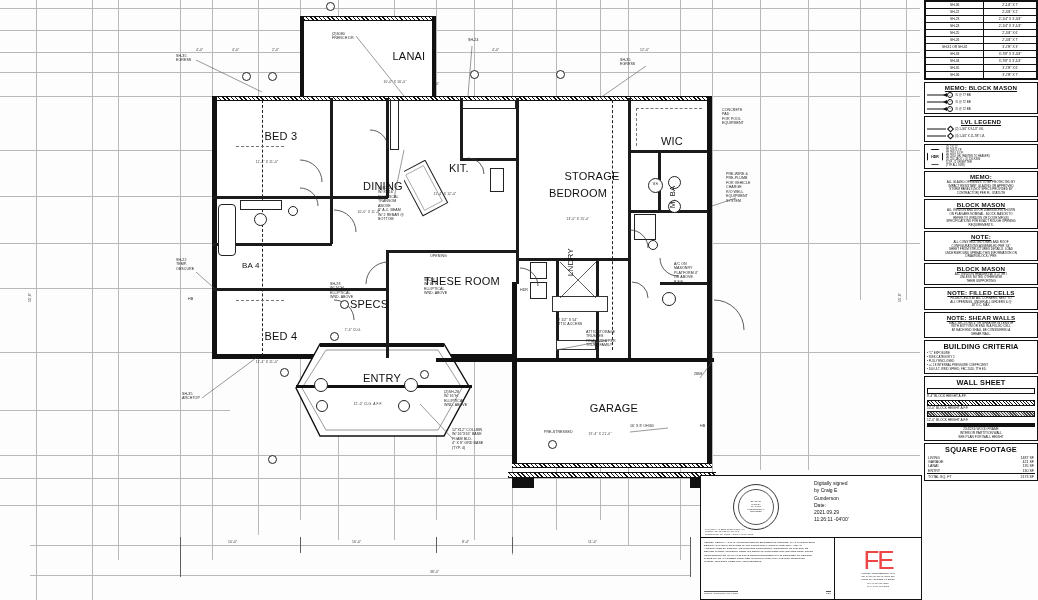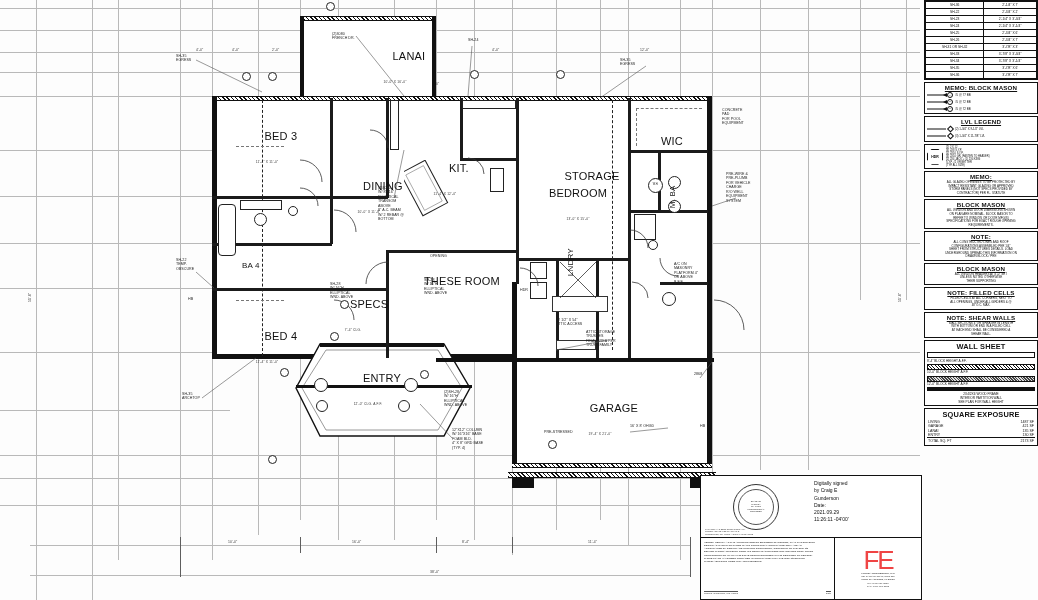--- a/index.html
+++ b/index.html
@@ -740,37 +740,47 @@
     </div>
 
     <div class="lbox">
       <h4>NOTE: SHEAR WALLS</h4>
       <p style="white-space:pre;">WALL SECTIONS 4' OR GREATER IN LENGTH
 WITH BOTTOM OR END IN A FILLED CELL
 AT EACH END SHALL BE CONSIDERED A
 SHEAR WALL.</p>
     </div>
 
+    <div class="lbox">
+      <h4 class="big">BUILDING CRITERIA</h4>
+      <div id="criteria-list" style="font-size:2.9px;line-height:1.35;color:#111;">
+          <div>• "C" EXPOSURE</div>
+          <div>• RISK CATEGORY 2</div>
+          <div>• FULLY ENCLOSED</div>
+          <div>• +/- 18 INTERNAL PRESSURE COEFFICIENT</div>
+          <div>• 160 ULT. WIND SPEED, FBC 2020, 7TH ED.</div>
+        </div>
+    </div>
 
     <div class="lbox">
       <h4 class="big">WALL SHEET</h4>
       <div class="swatch sw-a"></div>
       <div class="swlbl">8'-4" BLOCK HEIGHT A.F.F.</div>
       <div class="swatch sw-b"></div>
       <div class="swlbl">10'-0" BLOCK HEIGHT A.F.F.</div>
       <div class="swatch sw-c"></div>
       <div class="swlbl">12'-0" BLOCK HEIGHT A.F.F.</div>
       <div class="swatch sw-d" style="height:4px;"></div>
       <div class="swlbl" style="white-space:pre;text-align:center;">2X4/2X6 WOOD FRAME
 INTERIOR PARTITION WALL
 SEE PLAN FOR WALL HEIGHT</div>
     </div>
 
     <div class="lbox">
-      <h4 class="big">SQUARE EXPOSURE</h4>
+      <h4 class="big">SQUARE FOOTAGE</h4>
       <table class="sqft">
         <tbody id="sqft-body">
             <tr>
               <td>LIVING</td>
               <td class="v">1487 SF</td>
             </tr>
             <tr>
               <td>GARAGE</td>
               <td class="v">421 SF</td>
             </tr>

